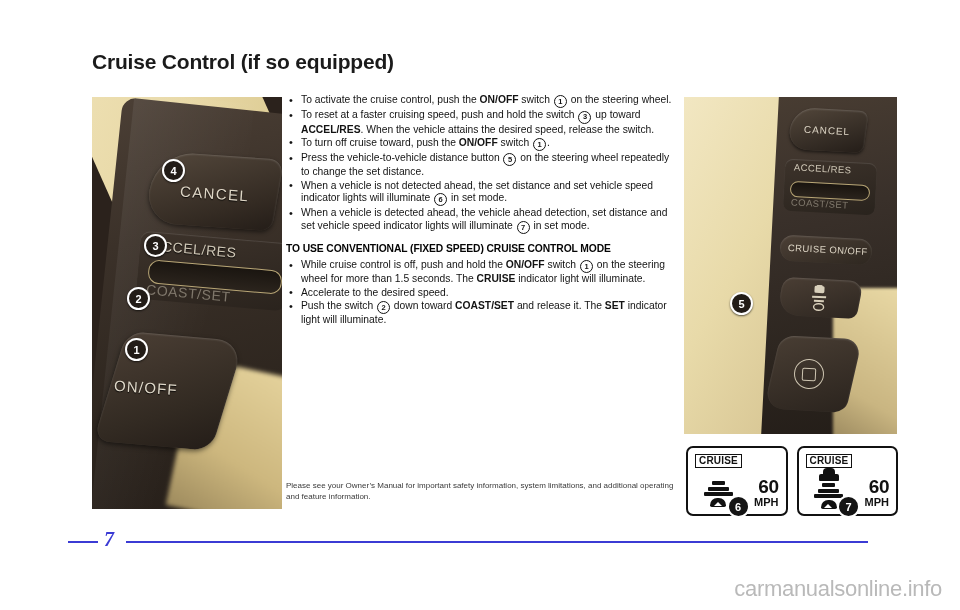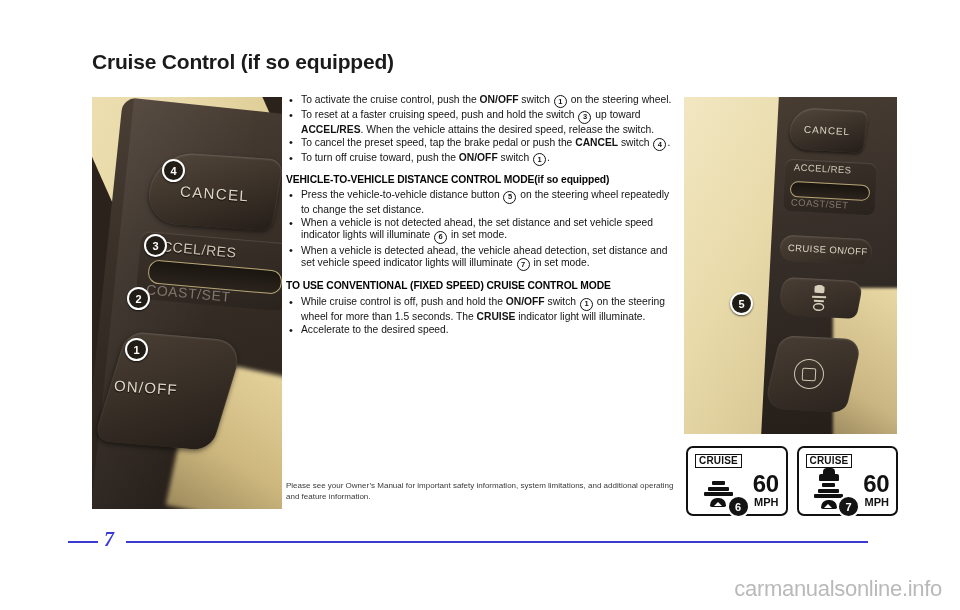--- a/index.html
+++ b/index.html
@@ -394,21 +394,21 @@
     color: #111111;
     line-height: 11px;
   }
   .ind-speed {
     position: absolute;
     right: 7px; bottom: 6px;
     text-align: right;
     line-height: 1;
   }
   .ind-speed .num {
-    font-size: 24px;
+    font-size: 19px;
     font-weight: bold;
     color: #111111;
     display: block;
     letter-spacing: -0.5px;
   }
   .ind-speed .unit {
     font-size: 11px;
     font-weight: bold;
     color: #111111;
     display: block;
@@ -572,39 +572,38 @@
     <div class="btn-lane-r"></div>
     <div class="icon-lane-r"></div>
 
     <div class="callout" style="left:46px; top:195px;">5</div>
   </div>
 
   <div class="col">
     <ul class="bullets">
       <li><span><span>To activate the cruise control, push the </span><b>ON/OFF</b><span> switch </span><span class="ref">1</span><span> on the steering wheel.</span></span></li>
       <li><span><span>To reset at a faster cruising speed, push and hold the switch </span><span class="ref">3</span><span> up toward </span><b>ACCEL/RES</b><span>. When the vehicle attains the desired speed, release the switch.</span></span></li>
-      <li><span><span>To cancel the preset speed, tap the brake pedal or push the </span><b>CANCEL</b><span> switch </span><span class="ref">4</span><span>.</span></span></li>
       <li><span><span>To turn off cruise toward, push the </span><b>ON/OFF</b><span> switch </span><span class="ref">1</span><span>.</span></span></li>
     </ul>
 
-    <div class="sec-head">VEHICLE-TO-VEHICLE DISTANCE CONTROL MODE(if so equipped)</div>
 
     <ul class="bullets">
       <li><span><span>Press the vehicle-to-vehicle distance button </span><span class="ref">5</span><span> on the steering wheel repeatedly to change the set distance.</span></span></li>
       <li><span><span>When a vehicle is not detected ahead, the set distance and set vehicle speed indicator lights will illuminate </span><span class="ref">6</span><span> in set mode.</span></span></li>
       <li><span><span>When a vehicle is detected ahead, the vehicle ahead detection, set distance and set vehicle speed indicator lights will illuminate </span><span class="ref">7</span><span> in set mode.</span></span></li>
     </ul>
 
     <div class="sec-head two-line">
       <span>TO USE CONVENTIONAL (FIXED SPEED) CRUISE CONTROL MODE</span><br>
     </div>
 
     <ul class="bullets">
       <li><span><span>While cruise control is off, push and hold the </span><b>ON/OFF</b><span> switch </span><span class="ref">1</span><span> on the steering wheel for more than 1.5 seconds. The </span><b>CRUISE</b><span> indicator light will illuminate.</span></span></li>
       <li><span><span>Accelerate to the desired speed.</span></span></li>
+      <li><span><span>Push the switch </span><span class="ref">2</span><span> down toward </span><b>COAST/SET</b><span> and release it. The </span><b>SET</b><span> indicator light will illuminate.</span></span></li>
     </ul>
   </div>
 
   <div class="footnote">Please see your Owner’s Manual for important safety information, system limitations, and additional operating and feature information.</div>
 
   <div class="indicators">
 
     <div class="ind-panel">
       <div class="ind-cruise">CRUISE</div>
       <div class="dist-stack">

